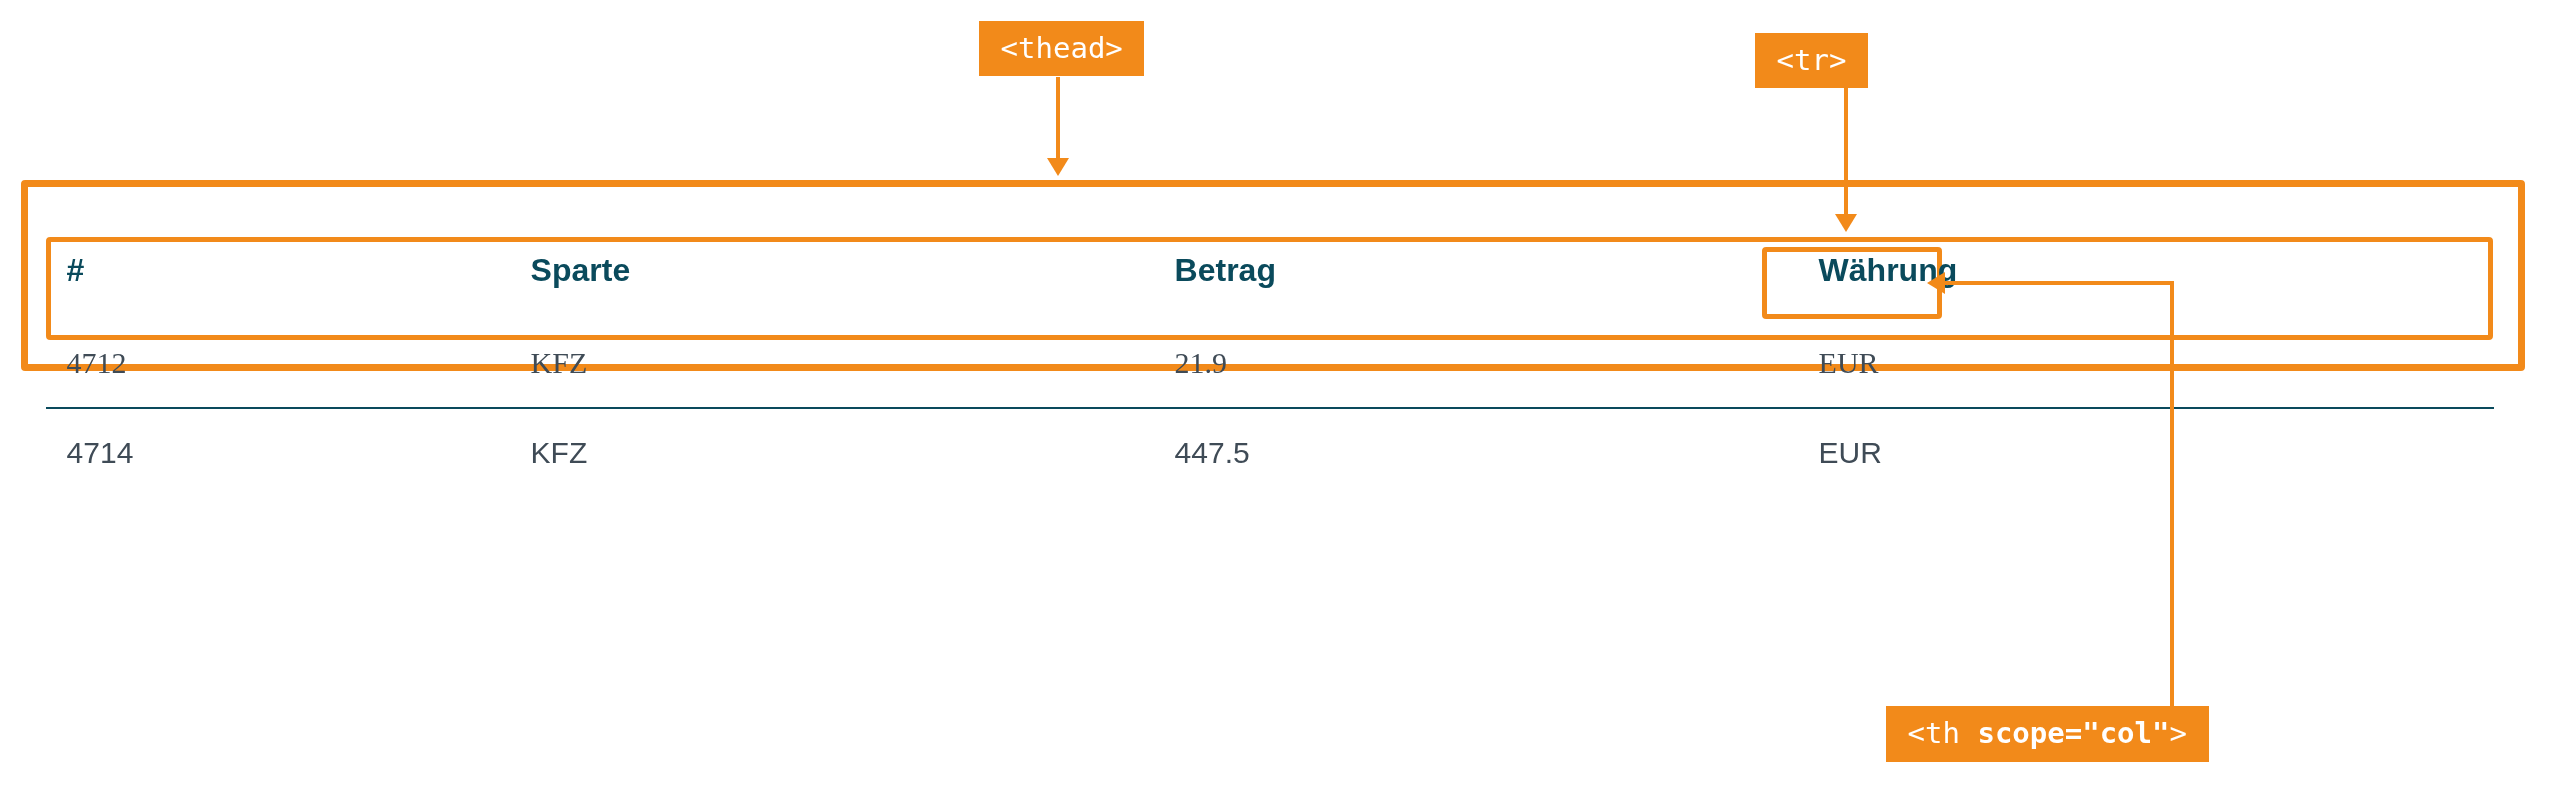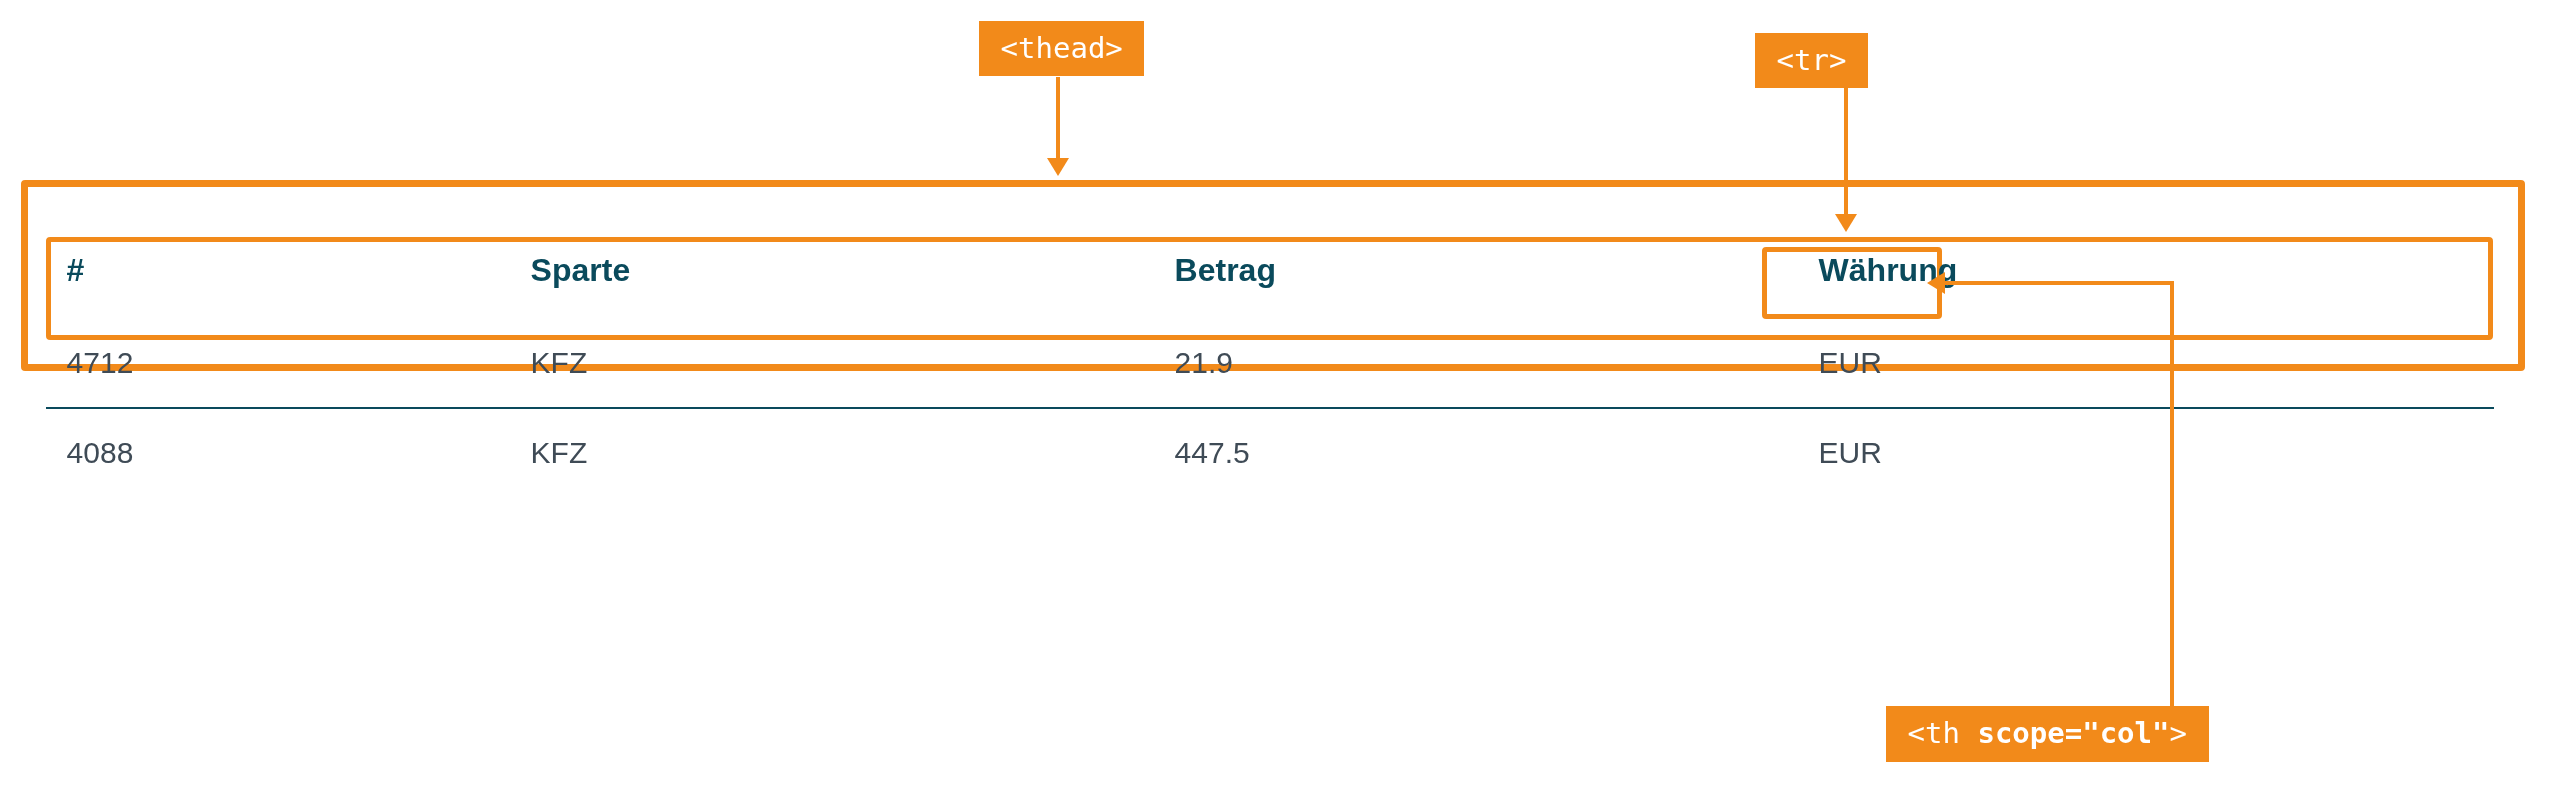--- a/index.html
+++ b/index.html
@@ -91,20 +91,21 @@
   table.demo tbody td {
     text-align: left;
     font-size: 30px;
     color: #3f4b56;
     padding: 27px 20.6px;
     border-top: 2.1px solid #0a4a5c;
     white-space: nowrap;
   }
   table.demo tbody tr:first-child td {
     border-top: none; 
+    font-family: Liberation Serif, serif;
   }
 </style>
 </head>
 <body>
 
 <div class="canvas">
 
   <div class="tag" style="left:979px; top:20.6px;">
     <span>&lt;thead&gt;</span>
   </div>
@@ -142,21 +143,21 @@
         </tr>
       </thead>
       <tbody>
         <tr>
           <td>4712</td>
           <td>KFZ</td>
           <td>21.9</td>
           <td>EUR</td>
         </tr>
         <tr>
-          <td>4088</td>
+          <td>4714</td>
           <td>KFZ</td>
           <td>447.5</td>
           <td>EUR</td>
         </tr>
       </tbody>
     </table>
   </div>
 
   <div class="tag" style="left:1886px; top:706px;">
     <span>&lt;th </span><b>scope="col"</b><span>&gt;</span>

